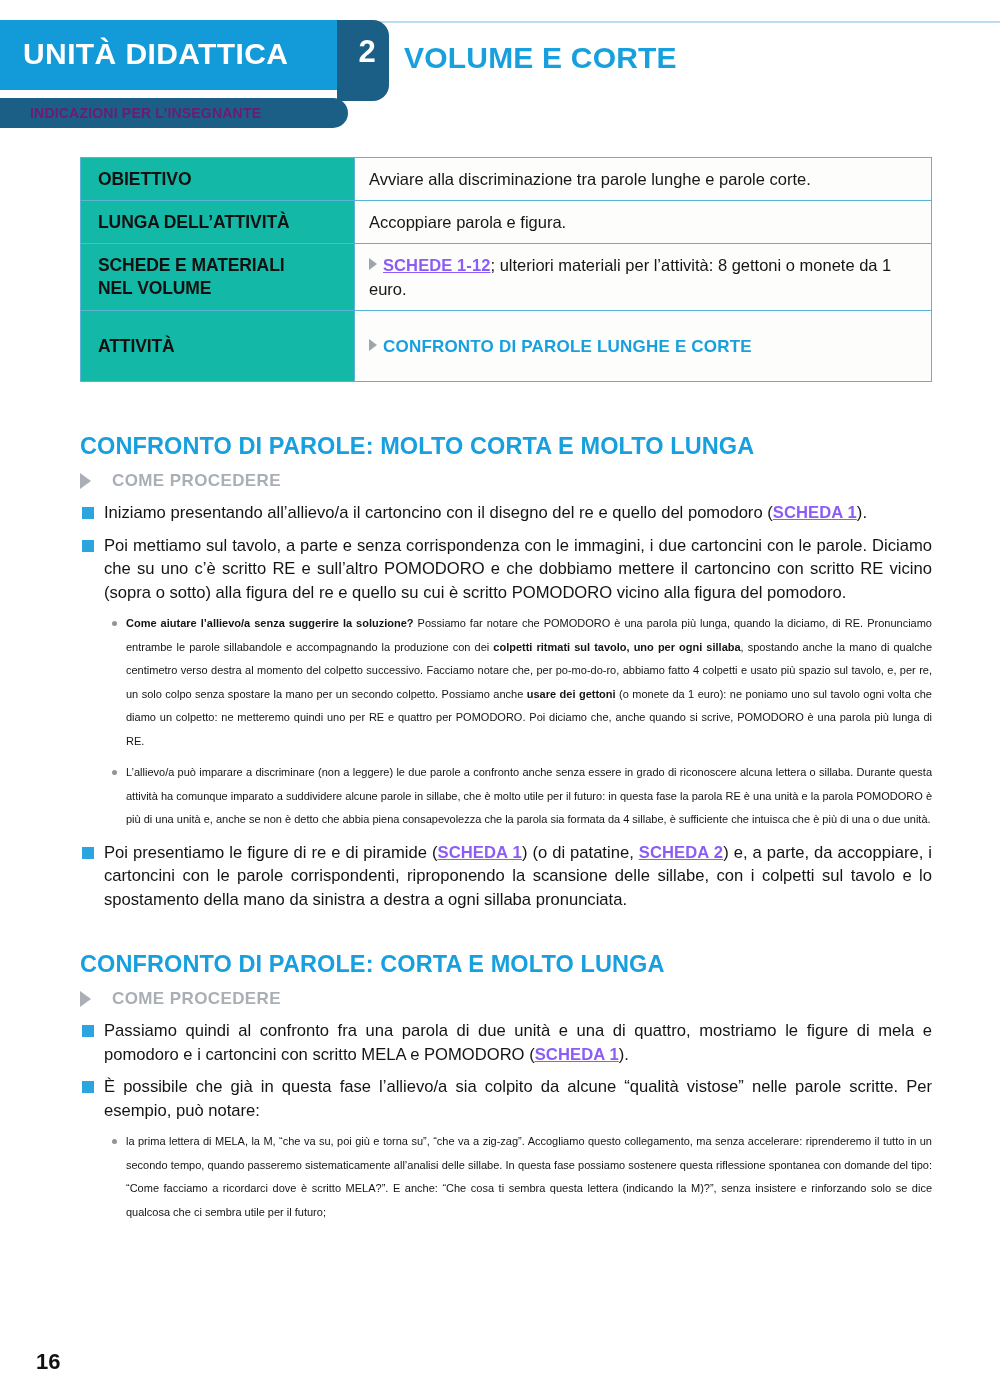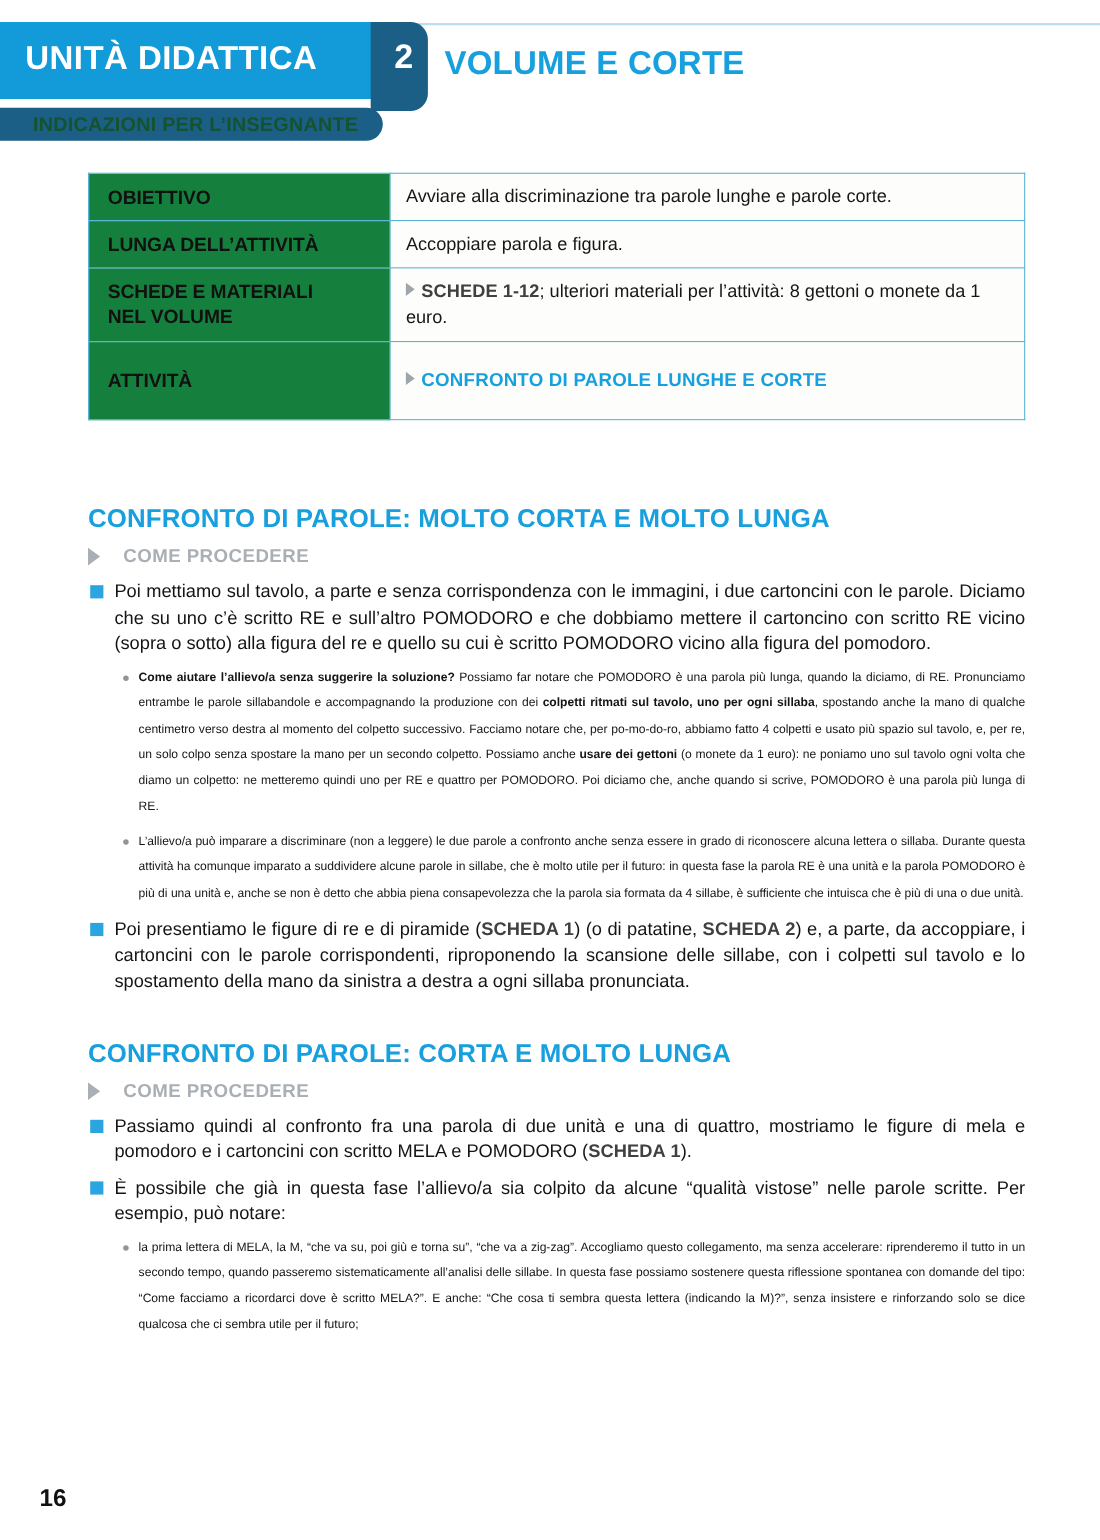--- a/index.html
+++ b/index.html
@@ -89,24 +89,24 @@
     width: 348px;
     height: 30px;
     background: #1b5f86;
     border-top-right-radius: 15px;
     border-bottom-right-radius: 15px;
   }
   .hdr-teacher-label {
     position: absolute;
     left: 30px;
     top: 103px;
-    font-size: 18px;
+    font-size: 14px;
     font-weight: bold;
     letter-spacing: 0.2px;
-    color: #14532d;
+    color: #701a75;
     line-height: 20px;
     white-space: nowrap;
     z-index: 3;
   }
   .hdr-main-title {
     position: absolute;
     left: 404px;
     top: 38px;
     width: 560px;
     font-size: 30px;
@@ -127,21 +127,21 @@
     border: 1.5px solid #5bb4d8;
     table-layout: fixed;
   }
   .info-table td {
     border: 1.5px solid #5bb4d8;
     vertical-align: middle;
     padding: 0;
   }
   .info-table td.cell-label {
     width: 256px;
-    background: #15803d;
+    background: #14b8a6;
     padding: 9px 0 9px 17px;
     font-size: 17.5px;
     font-weight: bold;
     color: #111111;
     line-height: 23px;
     letter-spacing: -0.1px;
   }
   .info-table td.cell-value {
     background: #fdfdfb;
     padding: 9px 14px 9px 14px;
@@ -161,23 +161,24 @@
     display: inline-block;
     width: 0;
     height: 0;
     border-left: 8px solid #9fa6ab;
     border-top: 6px solid transparent;
     border-bottom: 6px solid transparent;
     margin-right: 6px;
     vertical-align: 1px;
   }
   .lnk {
-    color: #404040;
+    color: #8b5cf6;
     font-weight: bold;
     letter-spacing: 0.1px;
+    text-decoration: underline;
   }
   .lnk-big {
     color: #17a0dd;
     font-weight: bold;
     font-size: 17px;
     letter-spacing: 0.2px;
   }
 
   
   .online-icon {
@@ -222,21 +223,21 @@
     height: 0;
     border-left: 12px solid transparent;
     border-right: 12px solid transparent;
     border-bottom: 11px solid #1c9ad7;
   }
 
   
   .content {
     position: absolute;
     left: 0;
-    top: 444px;
+    top: 419px;
     width: 1000px;
   }
   .section-title {
     margin: 0 0 0 80px;
     padding: 12px 0 0 0;
     font-size: 23.5px;
     font-weight: bold;
     color: #17a0dd;
     letter-spacing: 0.1px;
     line-height: 30px;
@@ -367,20 +368,23 @@
 
 <div class="content">
 
   <h2 class="section-title">CONFRONTO DI PAROLE: MOLTO CORTA E MOLTO LUNGA</h2>
   <div class="come-procedere">
     <span class="tri"></span>
     <span>COME PROCEDERE</span>
   </div>
 
   <ul class="bl1">
+    <li>
+      <span>Iniziamo presentando all’allievo/a il cartoncino con il disegno del re e quello del pomodoro (</span><span class="lnk">SCHEDA 1</span><span>).</span>
+    </li>
 
     <li>
       <span>Poi mettiamo sul tavolo, a parte e senza corrispondenza con le immagini, i due cartoncini con le parole. Diciamo che su uno c’è scritto RE e sull’altro POMODORO e che dobbiamo mettere il cartoncino con scritto RE vicino (sopra o sotto) alla figura del re e quello su cui è scritto POMODORO vicino alla figura del pomodoro.</span>
       <ul class="bl2">
         <li>
           <span class="b">Come aiutare l’allievo/a senza suggerire la soluzione?</span><span> Possiamo far notare che POMODORO è una parola più lunga, quando la diciamo, di RE. Pronunciamo entrambe le parole sillabandole e accompagnando la produzione con dei </span><span class="b">colpetti ritmati sul tavolo, uno per ogni sillaba</span><span>, spostando anche la mano di qualche centimetro verso destra al momento del colpetto successivo. Facciamo notare che, per po-mo-do-ro, abbiamo fatto 4 colpetti e usato più spazio sul tavolo, e, per re, un solo colpo senza spostare la mano per un secondo colpetto. Possiamo anche </span><span class="b">usare dei gettoni</span><span> (o monete da 1 euro): ne poniamo uno sul tavolo ogni volta che diamo un colpetto: ne metteremo quindi uno per RE e quattro per POMODORO. Poi diciamo che, anche quando si scrive, POMODORO è una parola più lunga di RE.</span>
         </li>
         <li>
           <span>L’allievo/a può imparare a discriminare (non a leggere) le due parole a confronto anche senza essere in grado di riconoscere alcuna lettera o sillaba. Durante questa attività ha comunque imparato a suddividere alcune parole in sillabe, che è molto utile per il futuro: in questa fase la parola RE è una unità e la parola POMODORO è più di una unità e, anche se non è detto che abbia piena consapevolezza che la parola sia formata da 4 sillabe, è sufficiente che intuisca che è più di una o due unità.</span>
         </li>

